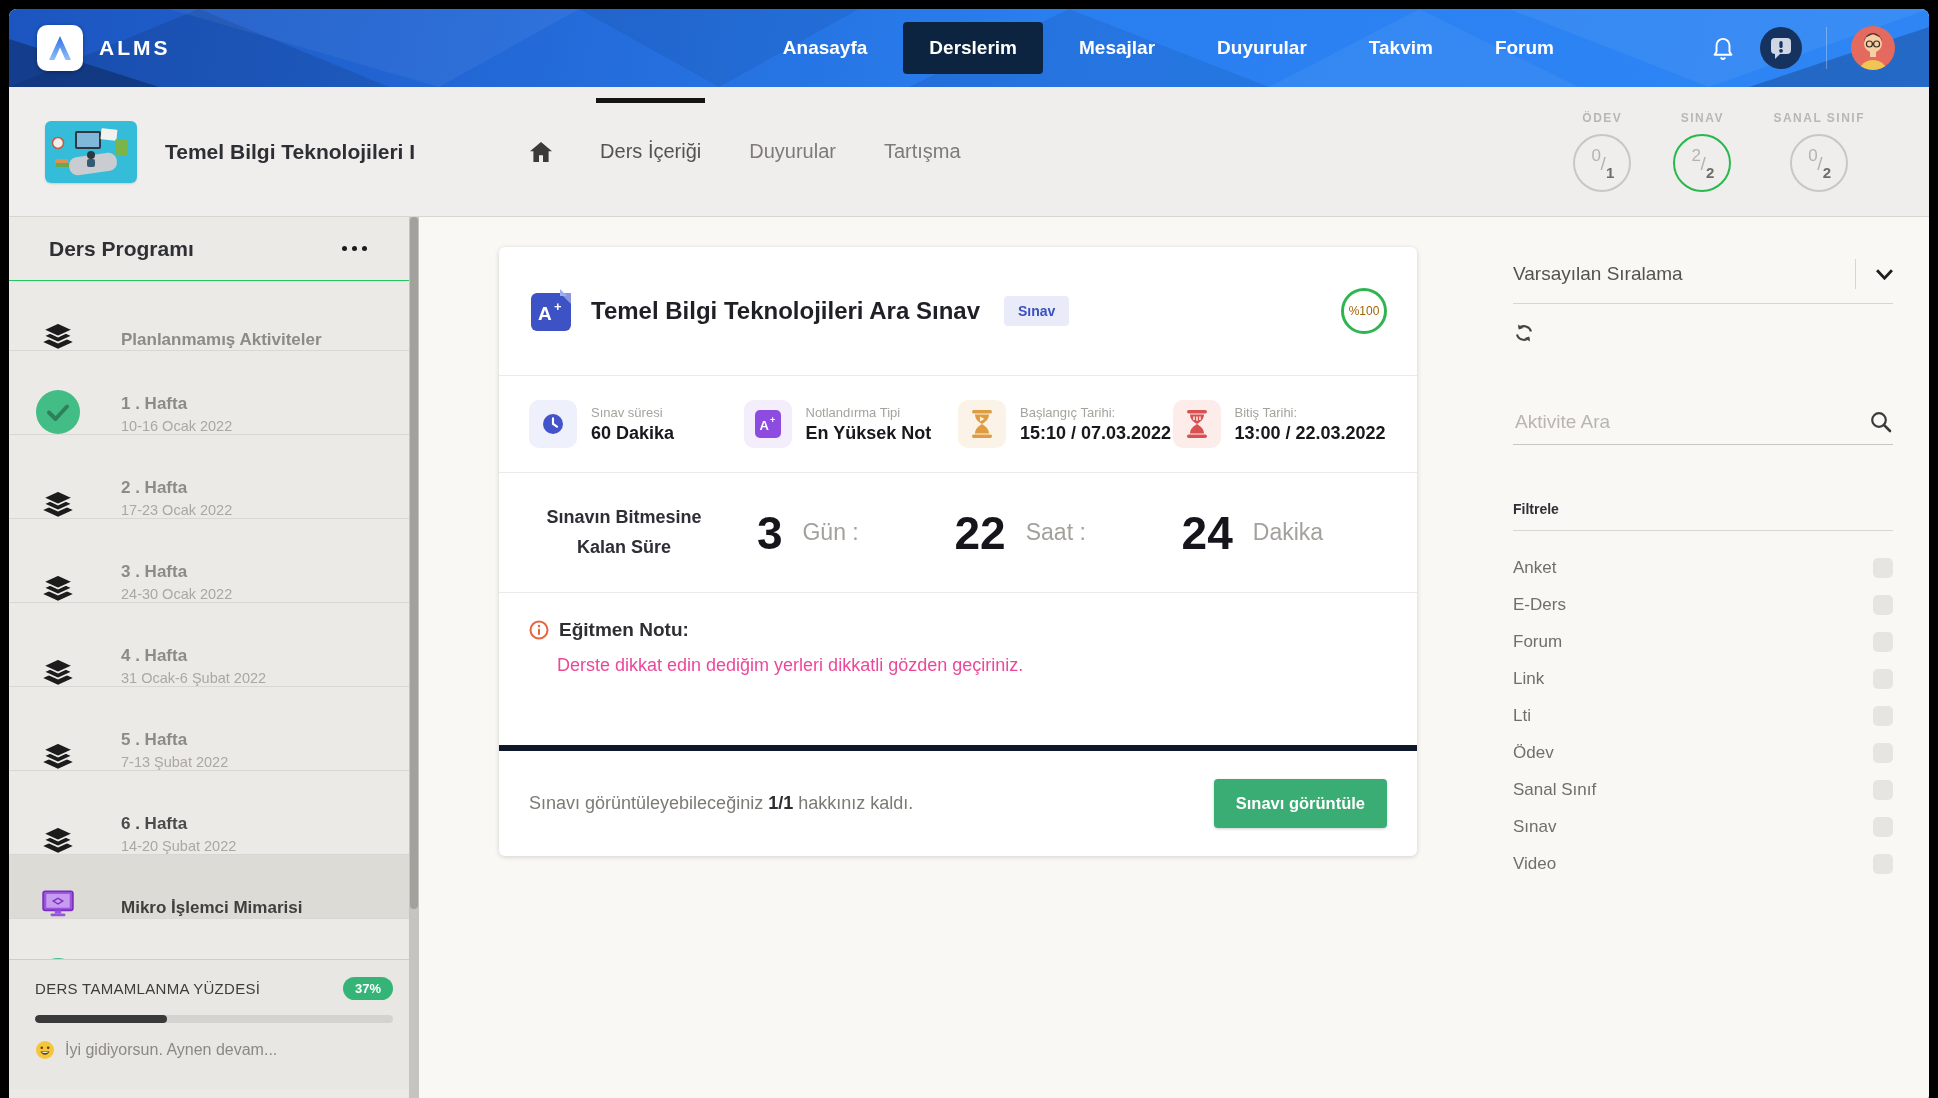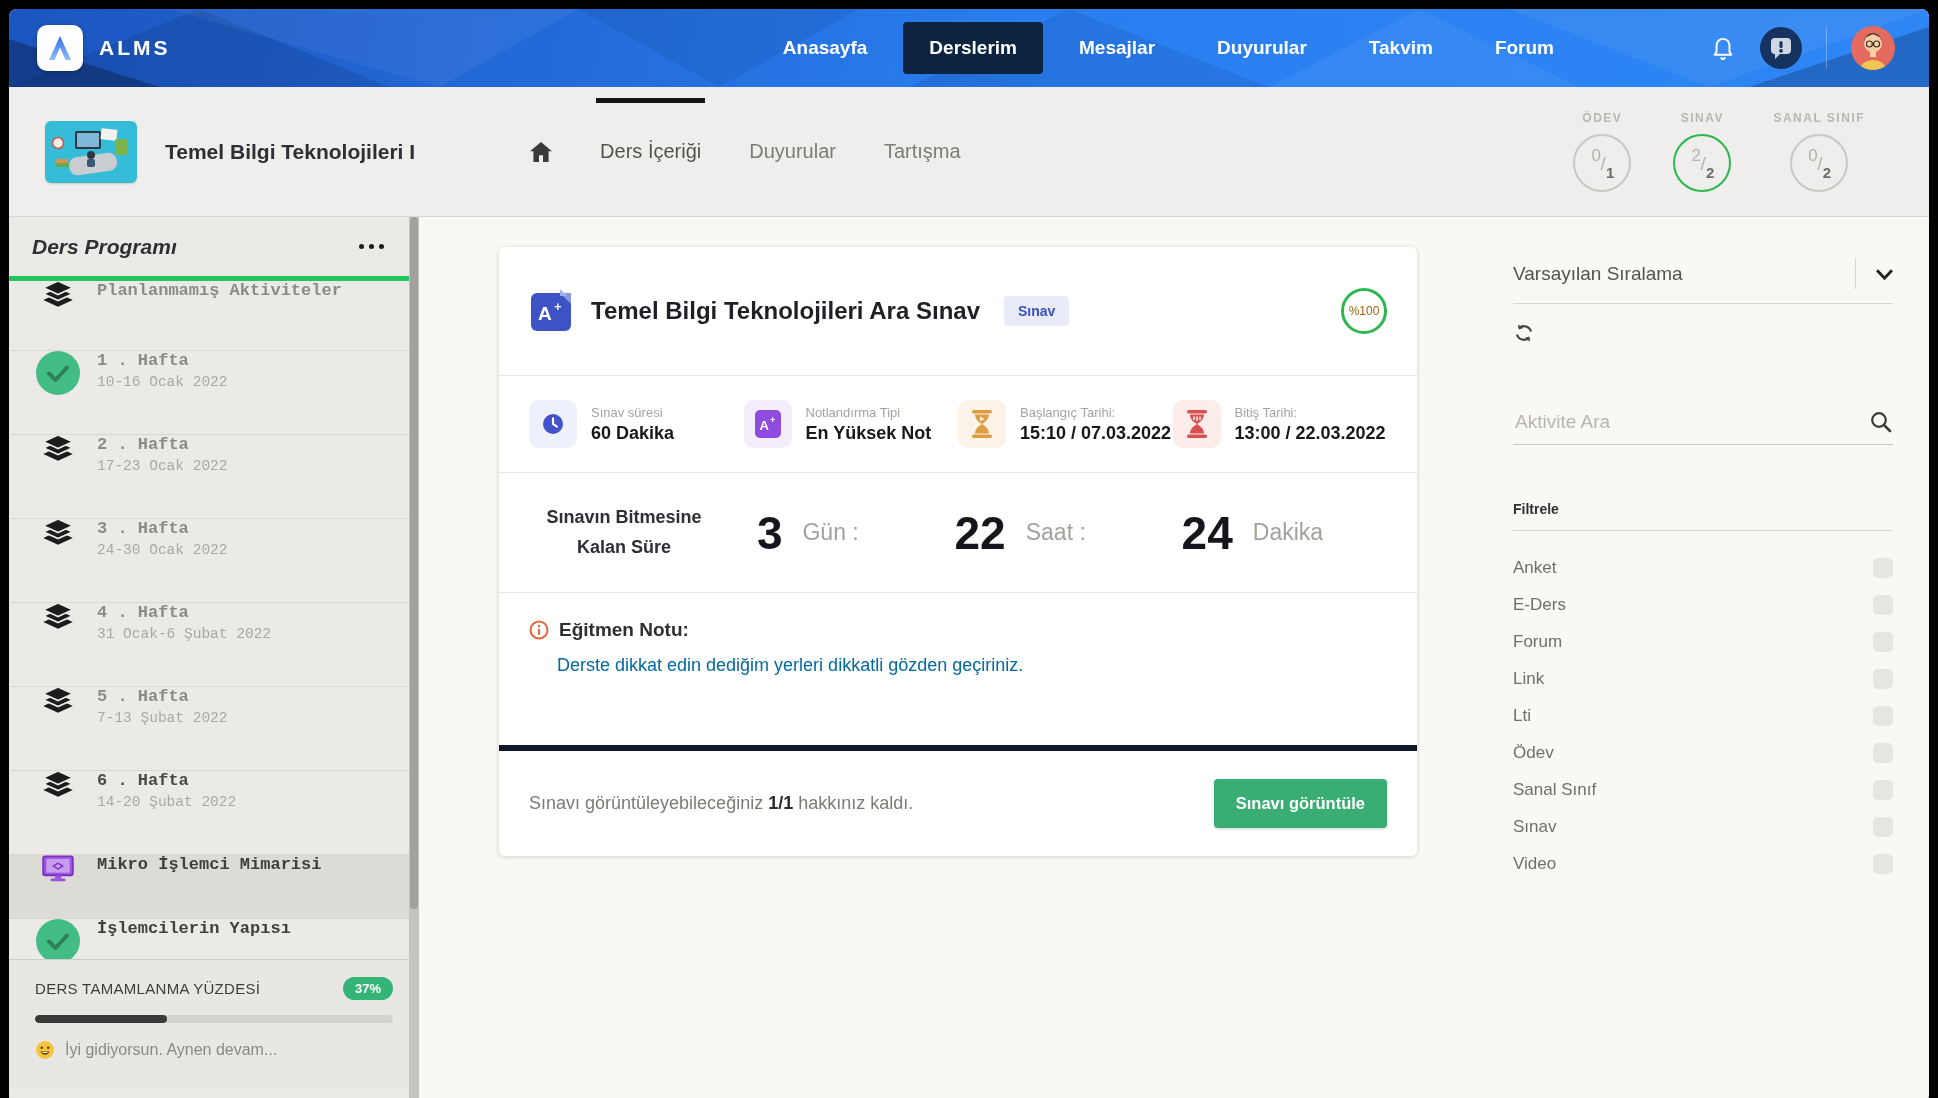--- a/index.html
+++ b/index.html
@@ -38,26 +38,26 @@
   .frac-sep { position:absolute; top:17px; left:25px; font-size:19px; color:#b5b3ae; }
   .frac-den { position:absolute; bottom:9px; right:15px; font-size:15px; font-weight:700; color:#6f6d68; }
 
   
   .layout { flex:1; display:flex; min-height:0; }
 
   
   .sidebar { width:410px; flex-shrink:0; background:#eceae7; position:relative; display:flex; flex-direction:column; }
   .sidebar-scrollbar { position:absolute; right:0; top:0; bottom:0; width:10px; background:#c6c4c0; z-index:3; }
   .sidebar-scrollbar .thumb { position:absolute; top:0; left:1px; right:1px; height:78%; background:#a2a19e; border-radius:4px; }
-  .sidebar-header { height:64px; flex-shrink:0; display:flex; align-items:center; padding:0 23px; border-bottom:5px solid #22c55e;font-style:italic; }
+  .sidebar-header { height:64px; flex-shrink:0; display:flex; align-items:center; padding:0 40px; border-bottom:1px solid #22c55e; }
   .sidebar-title { font-size:21px; font-weight:700; color:#2f2f36; }
   .dots { margin-left:auto; display:flex; gap:5px; padding:6px 12px 6px 6px; cursor:pointer; }
   .dots i { width:5px; height:5px; border-radius:50%; background:#1c1c1c; }
   .sidebar-list { height:678px; overflow:hidden; }
-  .srow { display:flex; align-items:flex-start; gap:16px; padding:0 26px; border-bottom:1px solid #d9d7d3; cursor:pointer;font-family:Liberation Mono, monospace; }
+  .srow { display:flex; align-items:flex-end; gap:40px; padding:0 26px; border-bottom:1px solid #d9d7d3; cursor:pointer; }
   .srow.h70 { height:70px; } .srow.h84 { height:84px; } .srow.h64 { height:64px; }
   .srow.selected { background:#dddbd6; }
   .icon-wrap { width:46px; display:flex; justify-content:center; flex-shrink:0; }
   .item-title { font-size:17px; color:#8d8b86; font-weight:600; }
   .item-sub { font-size:14.5px; color:#aaa8a3; margin-top:4px; }
   .srow.current .item-title { color:#4a4a48; font-weight:700; }
   .srow.darktitle .item-title { color:#3f3f3d; font-weight:600; }
   .completion { height:130px; flex-shrink:0; background:#e9e7e3; border-top:1px solid #cfcdc9; padding:17px 26px 0; position:relative; z-index:2; }
   .completion-row { display:flex; align-items:center; justify-content:space-between; }
   .completion-label { font-size:15px; color:#3e3d3a; letter-spacing:.3px; }
@@ -83,21 +83,21 @@
   .d-value { font-size:18px; font-weight:700; color:#17171c; margin-top:3px; white-space:nowrap; }
   .card-countdown { display:flex; align-items:center; padding:30px 46px 30px 40px; }
   .cd-label { font-size:18px; font-weight:700; color:#2e2e36; text-align:center; line-height:1.65; width:170px; flex-shrink:0; }
   .cd-units { flex:1; display:flex; align-items:center; justify-content:space-around; }
   .cd-unit { display:flex; align-items:center; gap:20px; }
   .cd-num { font-size:46px; font-weight:800; color:#15151b; }
   .cd-text { font-size:23px; color:#a3a19b; }
   .card-note { padding:26px 30px 10px; min-height:152px; }
   .note-head { display:flex; align-items:center; gap:10px; }
   .note-title { font-size:19px; font-weight:700; color:#2e2e33; }
-  .note-text { margin:14px 0 0 28px; font-size:18px; color:#0369a1; }
+  .note-text { margin:14px 0 0 28px; font-size:18px; color:#ec4899; }
   .card-footer { border-top:6px solid #0f172a; padding:24px 30px; display:flex; align-items:center; }
   .footer-text { font-size:18px; color:#7c7a74; }
   .footer-text span { margin-right:5px; }
   .footer-text .bold { color:#2c2c31; font-weight:700; }
   .btn-view { margin-left:auto; background:#3aad74; color:#fff; border:none; border-radius:4px; font-size:16.5px; font-weight:700; padding:15px 22px; font-family:inherit; cursor:pointer; box-shadow:0 1px 3px rgba(0,0,0,.2); }
 
   
   .rightbar { width:442px; flex-shrink:0; padding:42px 36px 0 26px; }
   .sort-row { display:flex; align-items:center; padding-bottom:14px; border-bottom:1px solid #d8d6d2; cursor:pointer; }
   .sort-label { font-size:19px; color:#55534d; }

